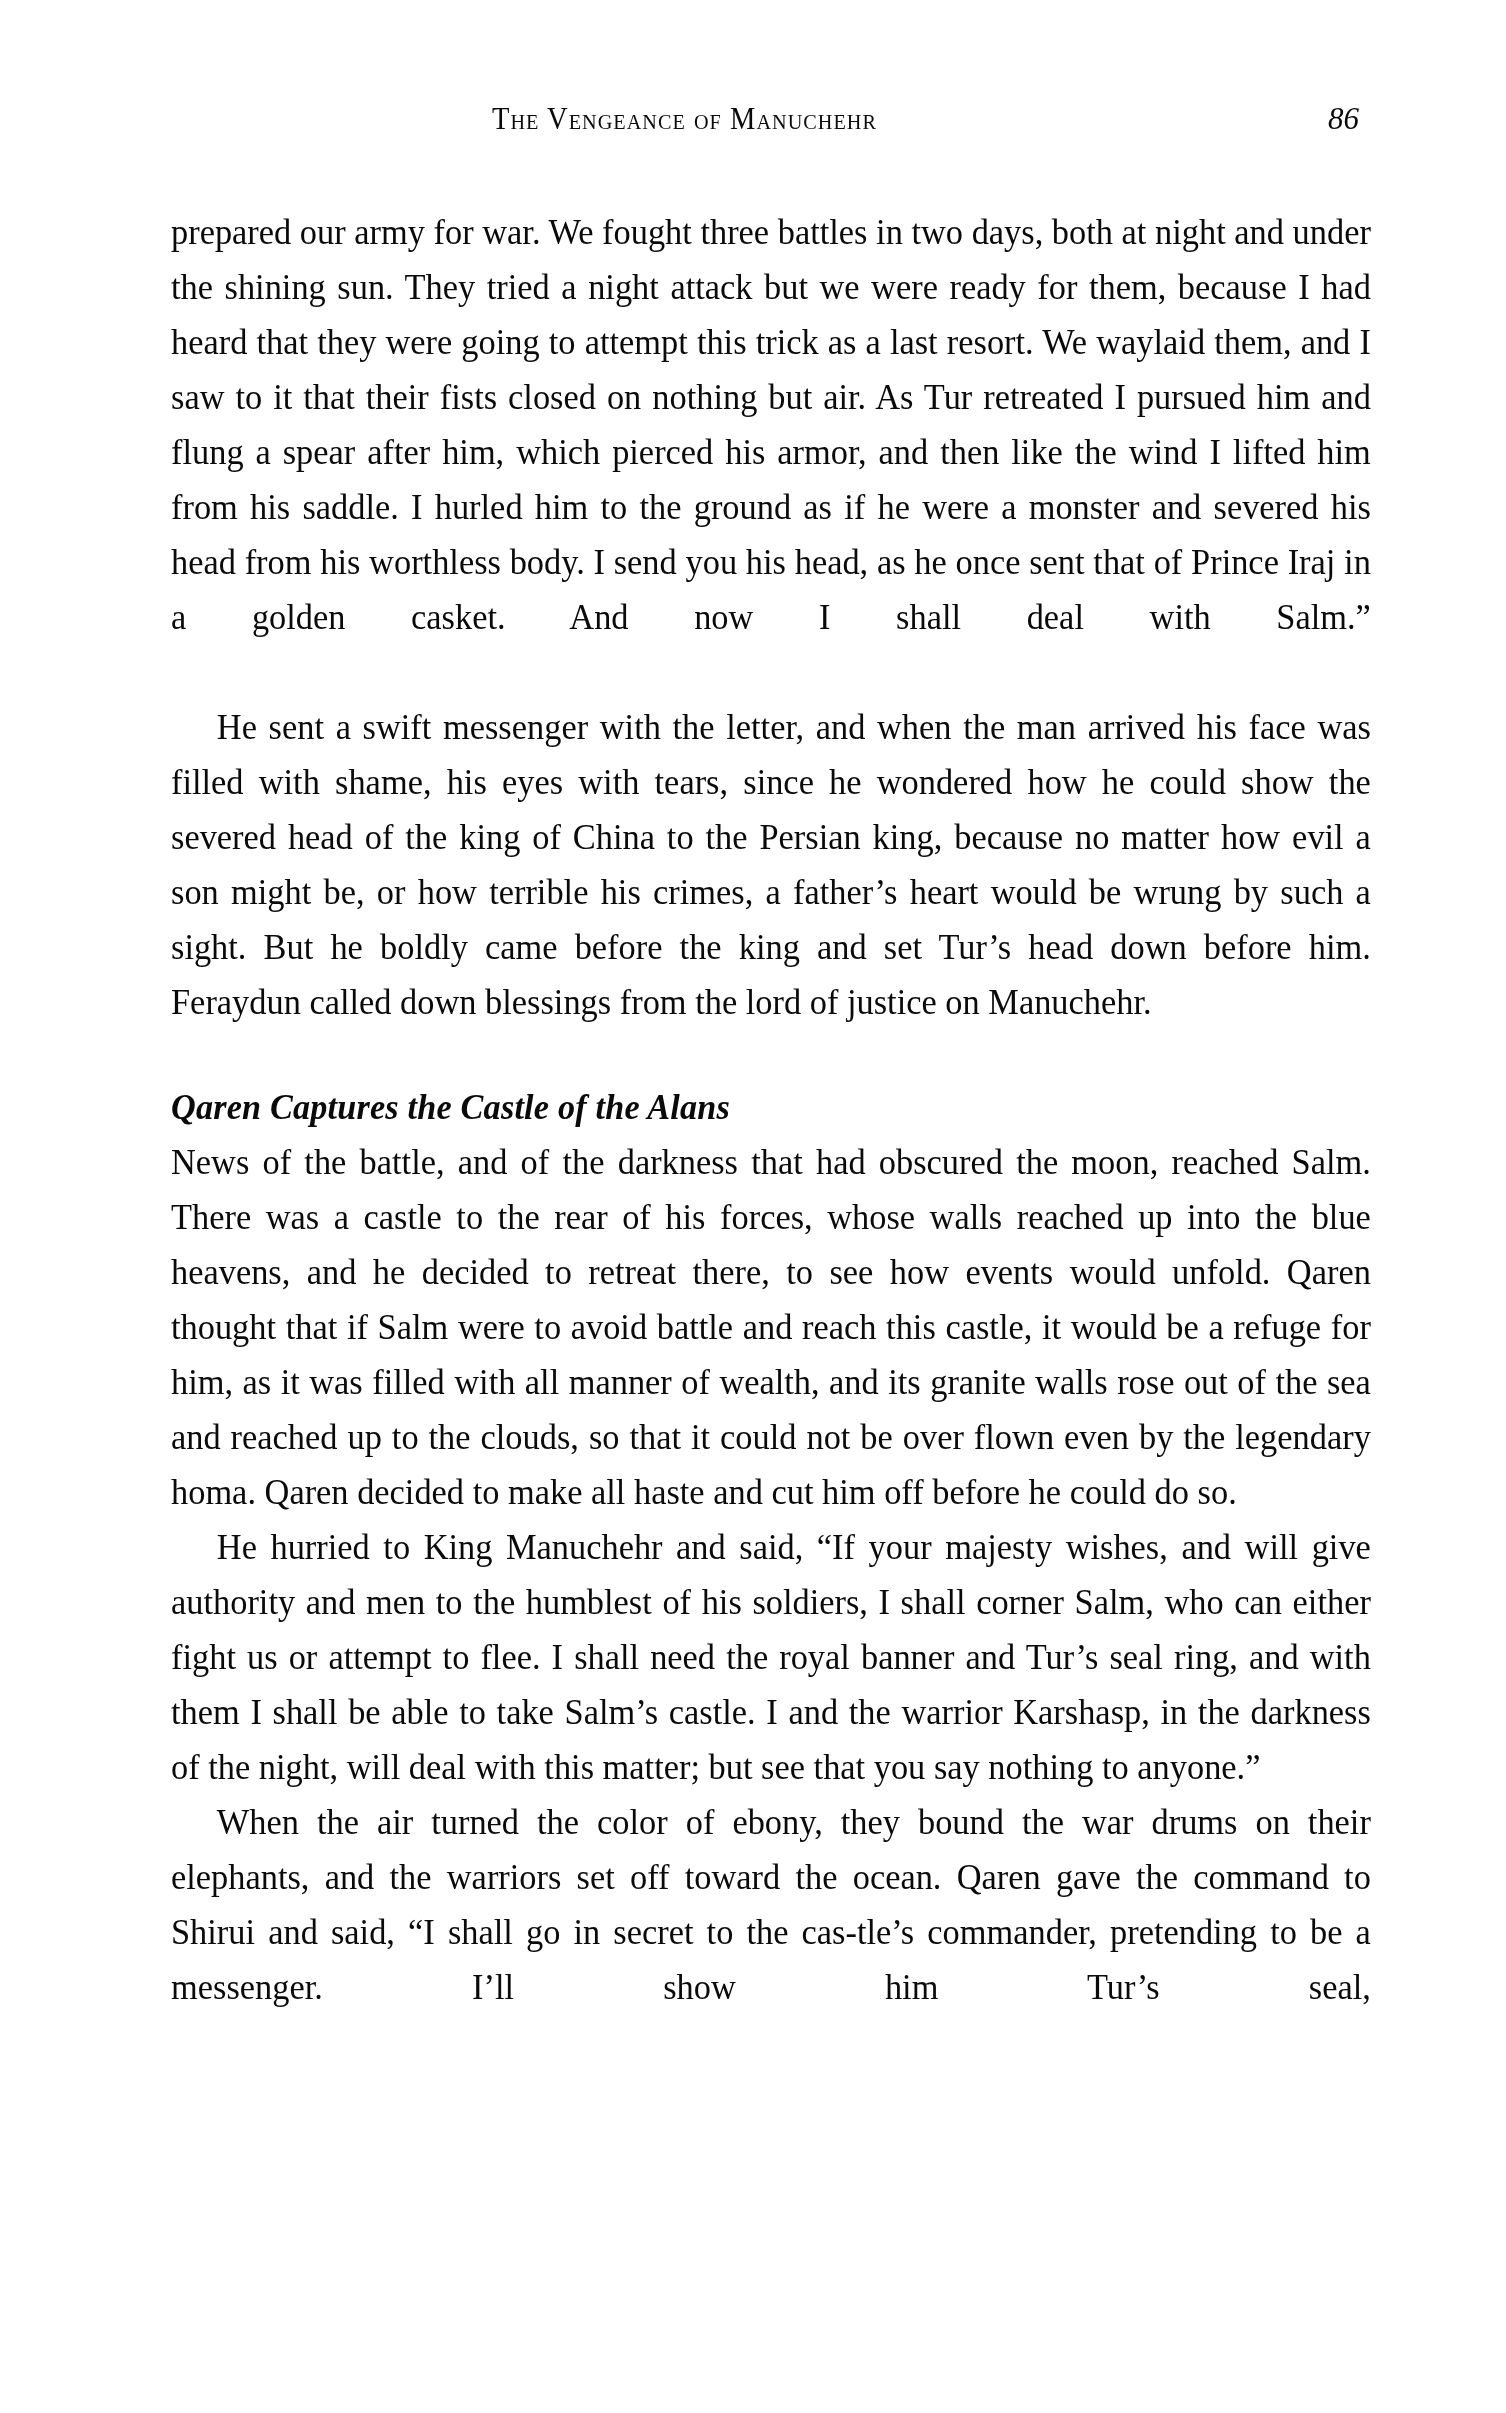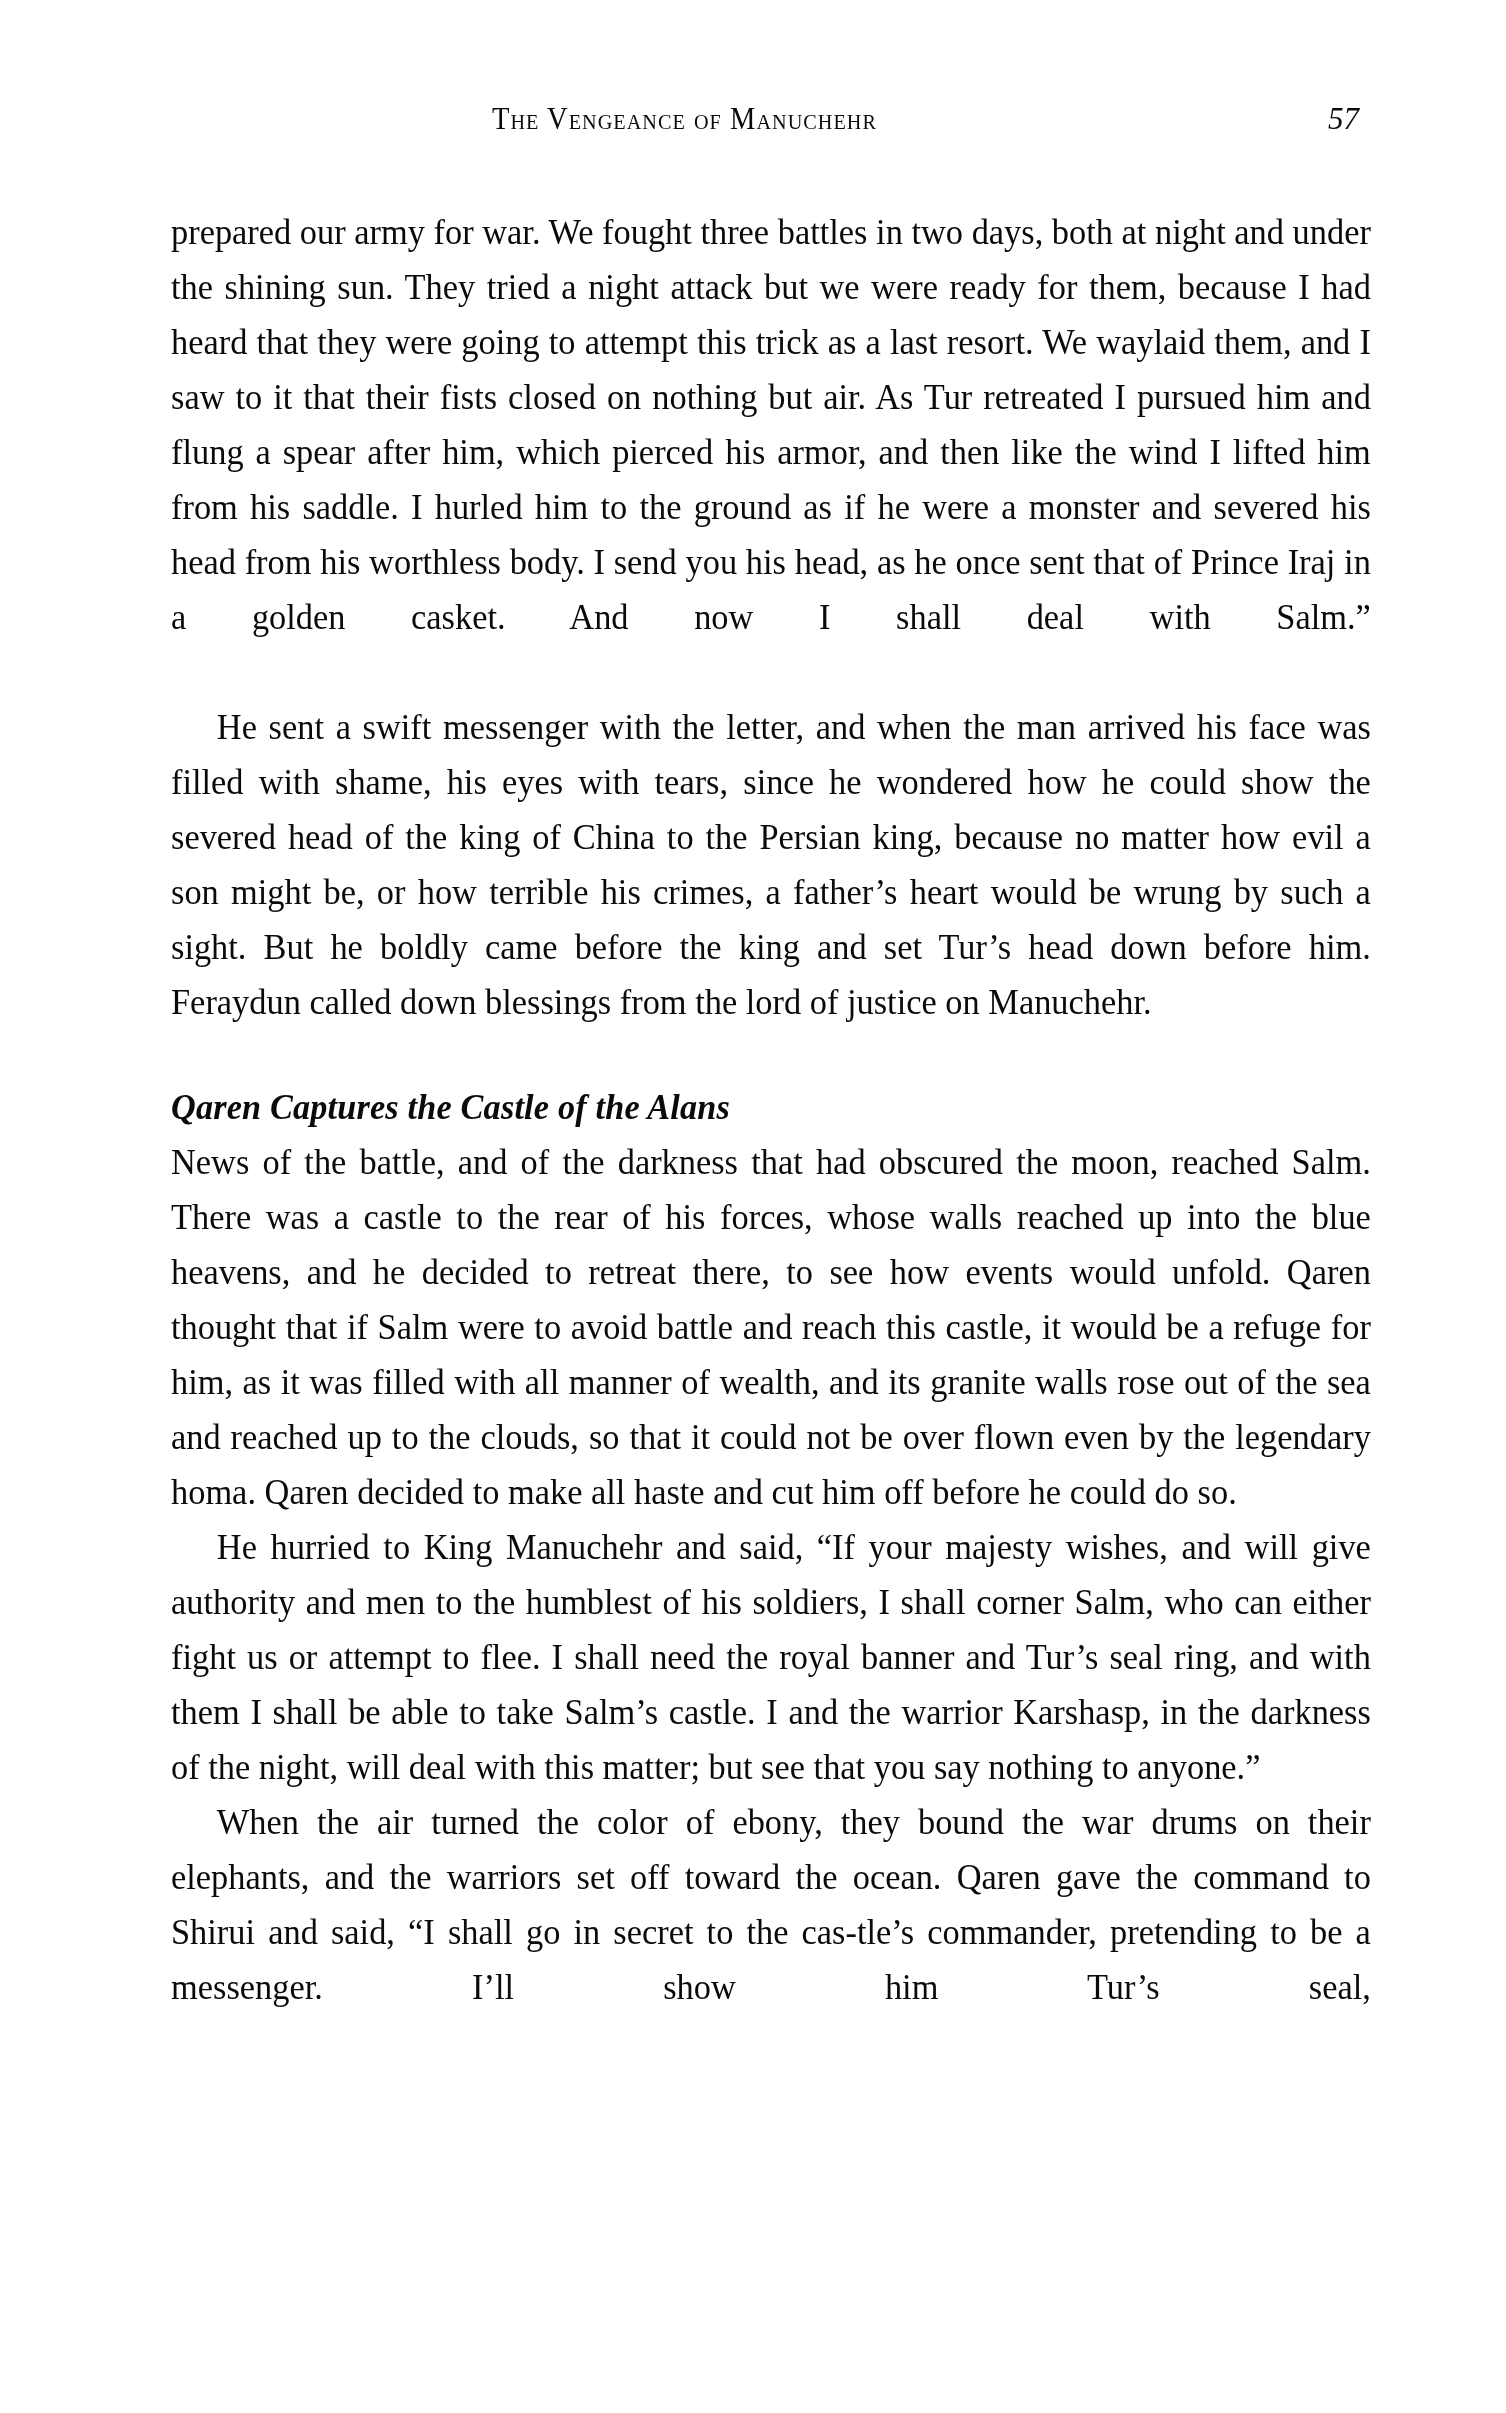--- a/index.html
+++ b/index.html
@@ -100,21 +100,21 @@
     width: 100%;
   }
 </style>
 </head>
 <body>
 
 <div id="page">
 
   <div id="running-head">
     <span id="header-title">The Vengeance of Manuchehr</span>
-    <span id="page-number">57</span>
+    <span id="page-number">86</span>
   </div>
 
   <div id="text-block">
 
     <p class="para force-justify">prepared our army for war. We fought three battles in two days, both at night and under the shining sun. They tried a night attack but we were ready for them, because I had heard that they were going to attempt this trick as a last resort. We waylaid them, and I saw to it that their fists closed on nothing but air. As Tur retreated I pursued him and flung a spear after him, which pierced his armor, and then like the wind I lifted him from his saddle. I hurled him to the ground as if he were a monster and severed his head from his worthless body. I send you his head, as he once sent that of Prince Iraj in a golden casket. And now I shall deal with Salm.”</p>
 
     <p class="para indent">He sent a swift messenger with the letter, and when the man arrived his face was filled with shame, his eyes with tears, since he wondered how he could show the severed head of the king of China to the Persian king, because no matter how evil a son might be, or how terrible his crimes, a father’s heart would be wrung by such a sight. But he boldly came before the king and set Tur’s head down before him. Feraydun called down blessings from the lord of justice on Manuchehr.</p>
 
     <h2 class="section-heading">Qaren Captures the Castle of the Alans</h2>
 

